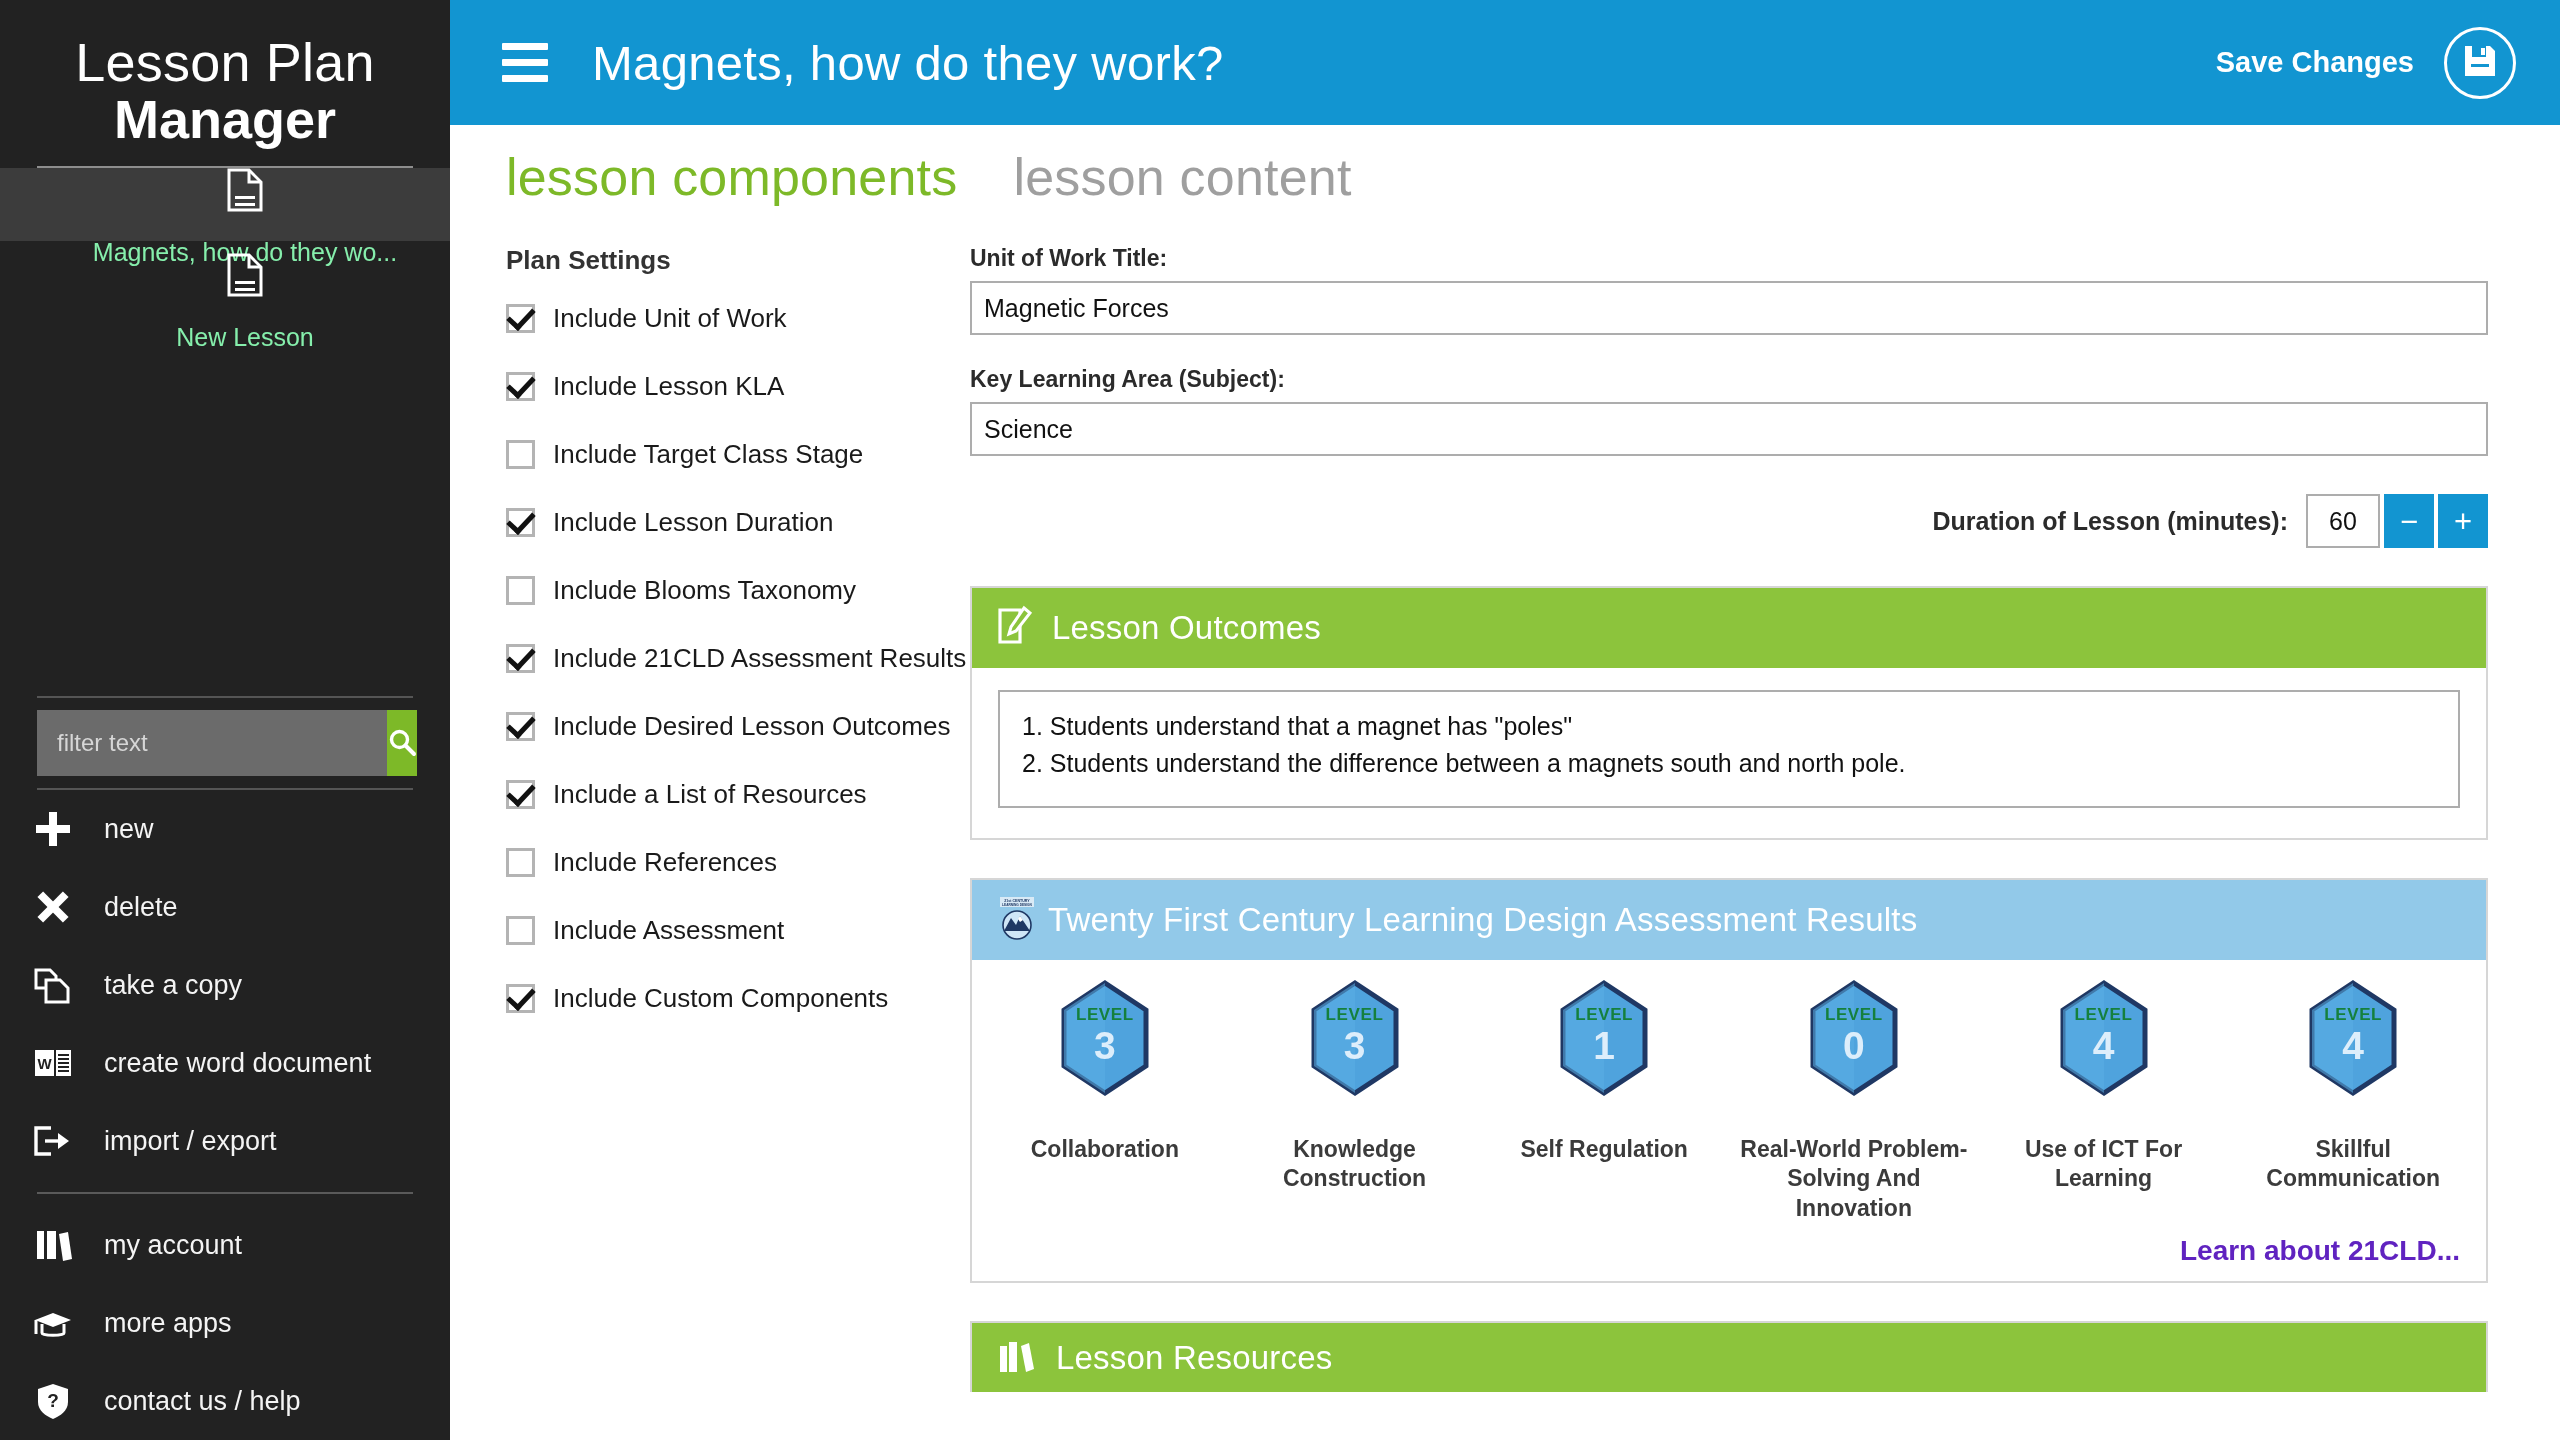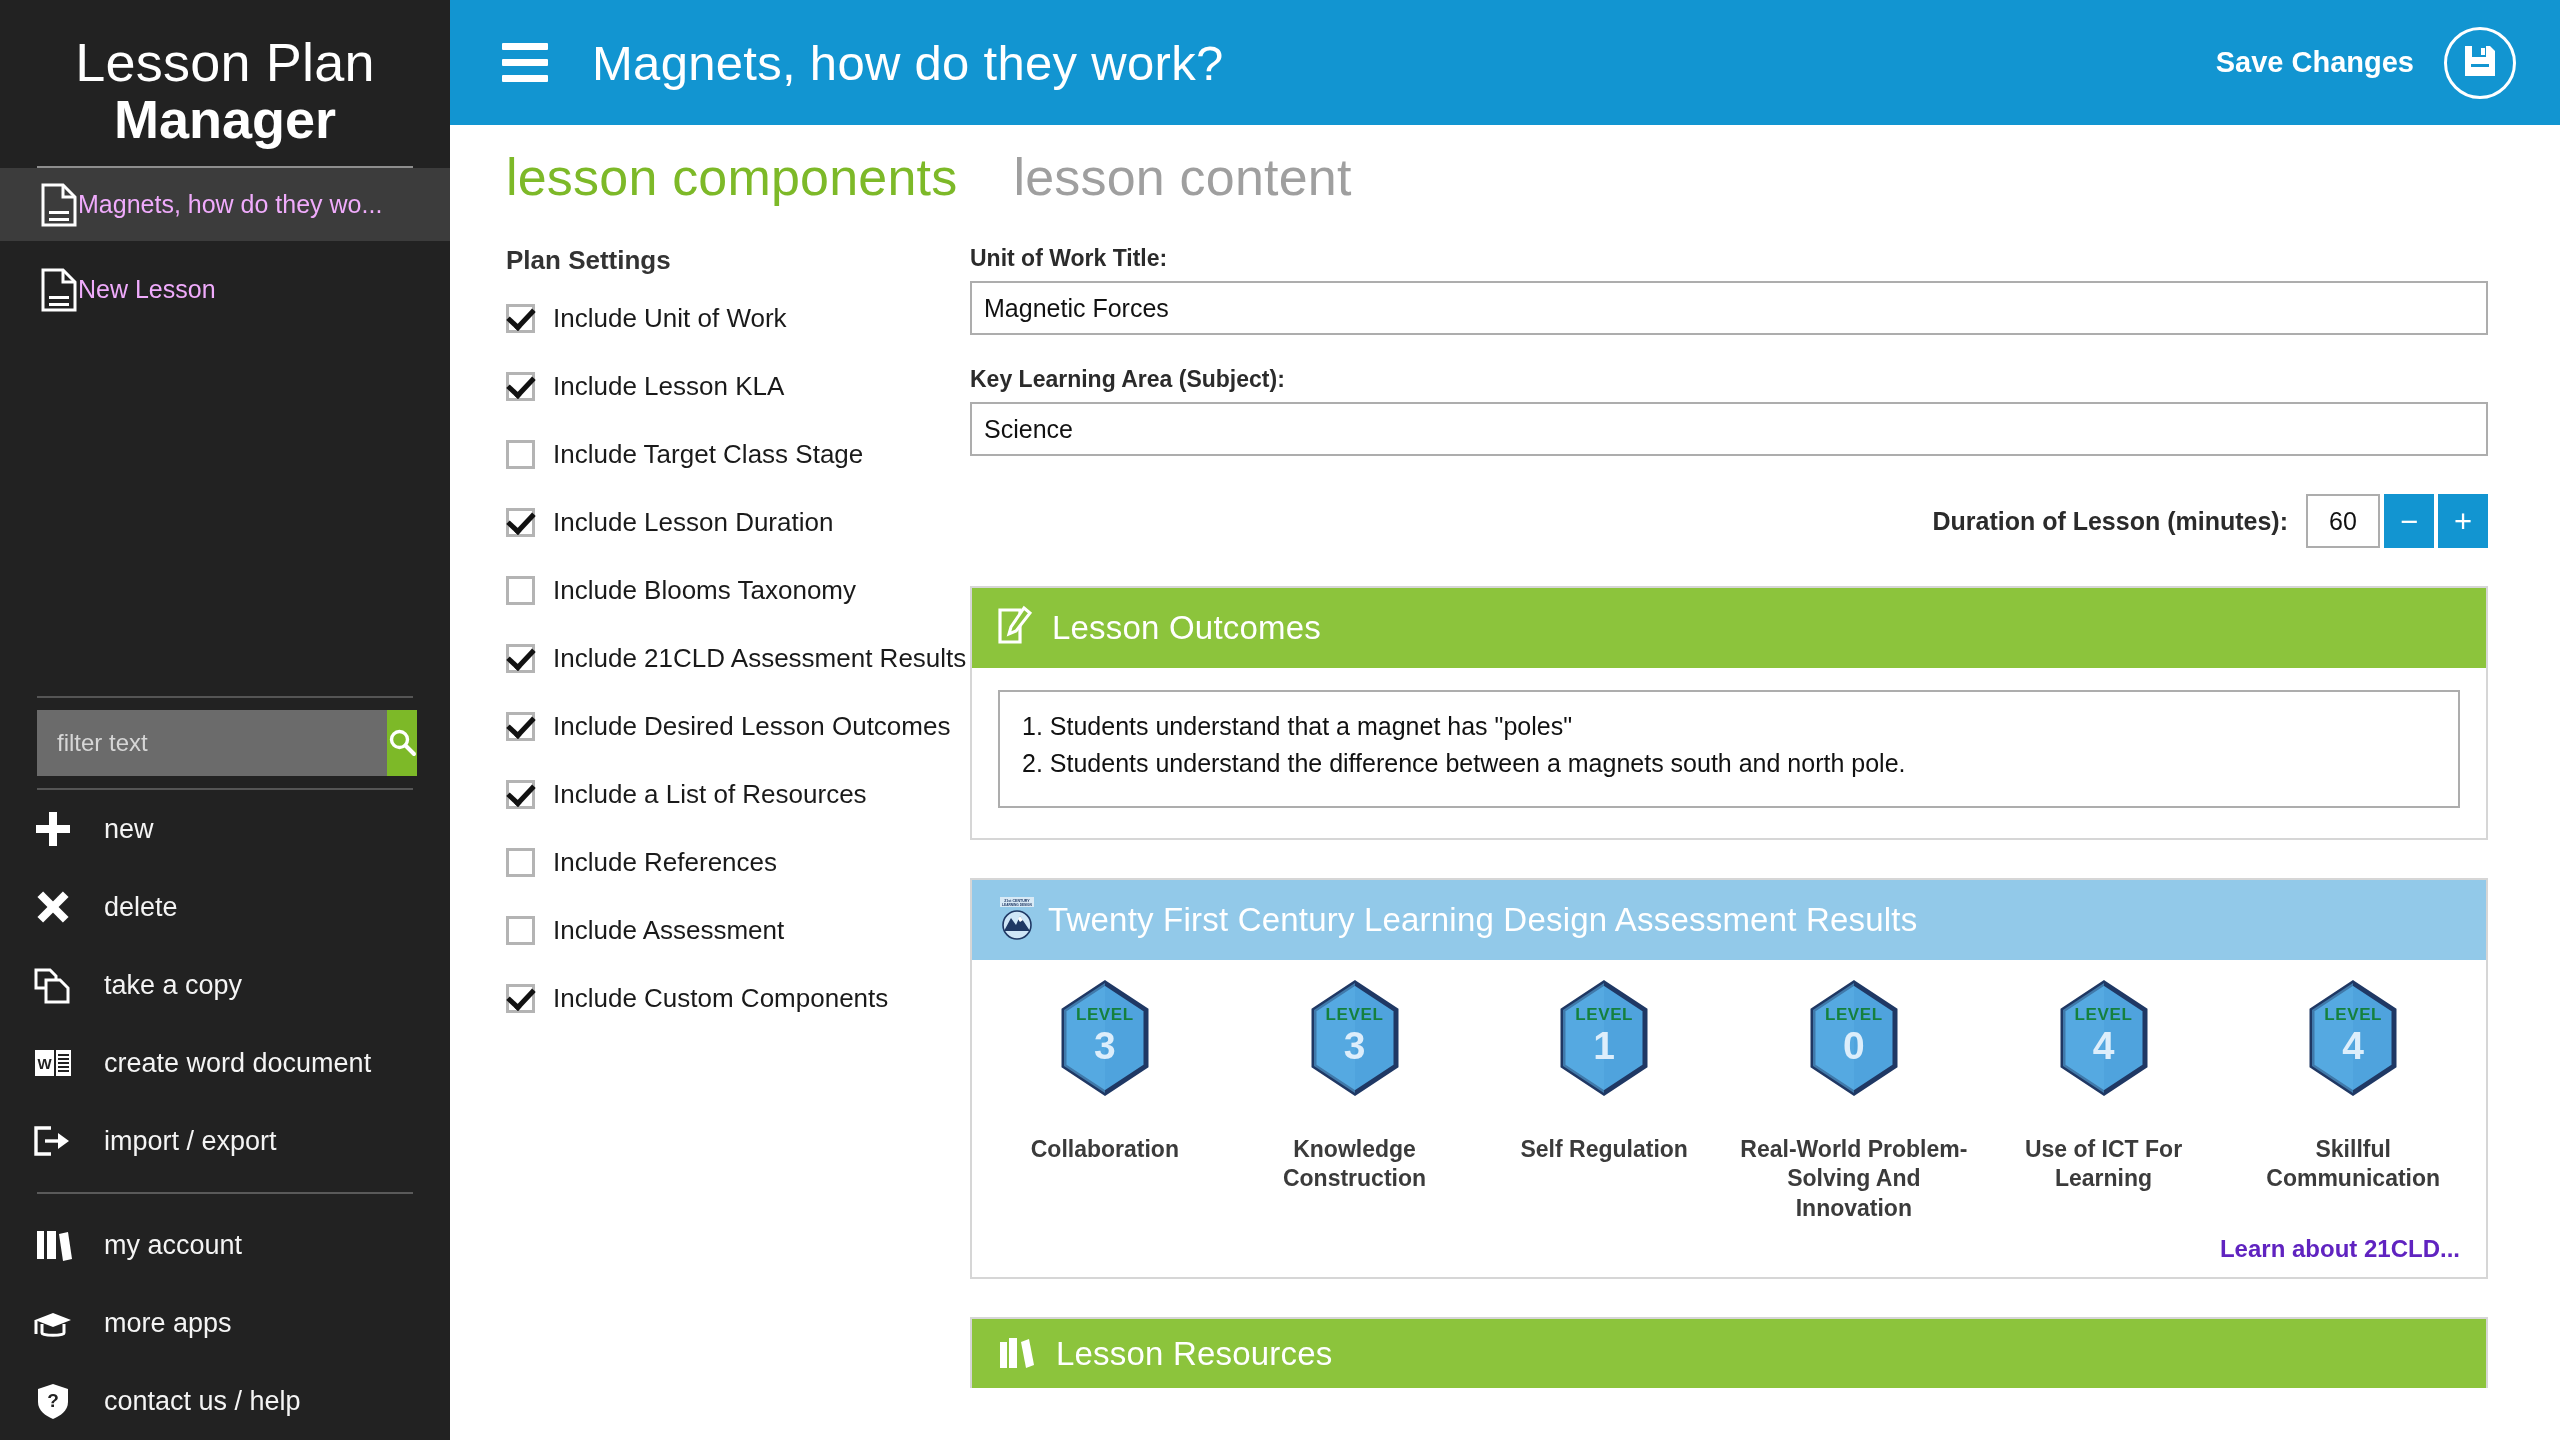--- a/index.html
+++ b/index.html
@@ -25,23 +25,23 @@
   .brand-line2 {
     font-size: 54px; font-weight: 700; color: #fff;
     text-align: center; line-height: 1.06;
   }
   .brand-rule {
     height: 2px; background: #8e8e8e; margin: 18px 37px 0 37px;
   }
 
   .doc-list { margin-top: 0; }
   .doc-item {
-    display: flex; align-items: center; 
+    display: flex; align-items: center; gap: 26px;
     height: 73px; padding-left: 40px;
-    font-size: 25px; font-weight: 300; color: #f0abfc;
+    font-size: 25px; font-weight: 300; color: #86efac; flex-direction: column;
   }
   .doc-item.active { background: #3c3c3c; }
   .doc-item + .doc-item { margin-top: 12px; }
   .doc-ico { width: 38px; height: 44px; flex: 0 0 38px; }
 
   .spacer { flex: 1 1 auto; }
 
   .filter-wrap { padding: 0 37px; }
   .rule-thin { height: 2px; background: #555; margin: 0 37px; }
   .filter-row { display: flex; height: 66px; margin: 12px 0; }
@@ -168,21 +168,21 @@
   .hex-num {
     position: relative; font-size: 39px; font-weight: 700; color: #ddeefb; line-height: 1;
     margin-top: 1px;
   }
   .hex-caption {
     margin-top: 39px; text-align: center; font-size: 23px; font-weight: 700;
     color: #3b3b3b; line-height: 1.28; max-width: 250px;
   }
   .learn-link {
     text-align: right; padding: 6px 26px 14px 0;
-    font-size: 24px; font-weight: 700; color: #6023C0; cursor: pointer;
+    font-size: 28px; font-weight: 700; color: #6023C0; cursor: pointer;
   }
 
   
   .panel-cut { border: 2px solid #d6d6d6; border-bottom: 0; margin-top: 38px; }
   .panel-cut .panel-head { height: 69px; }
 </style>
 </head>
 <body>
 
 <div class="app">

